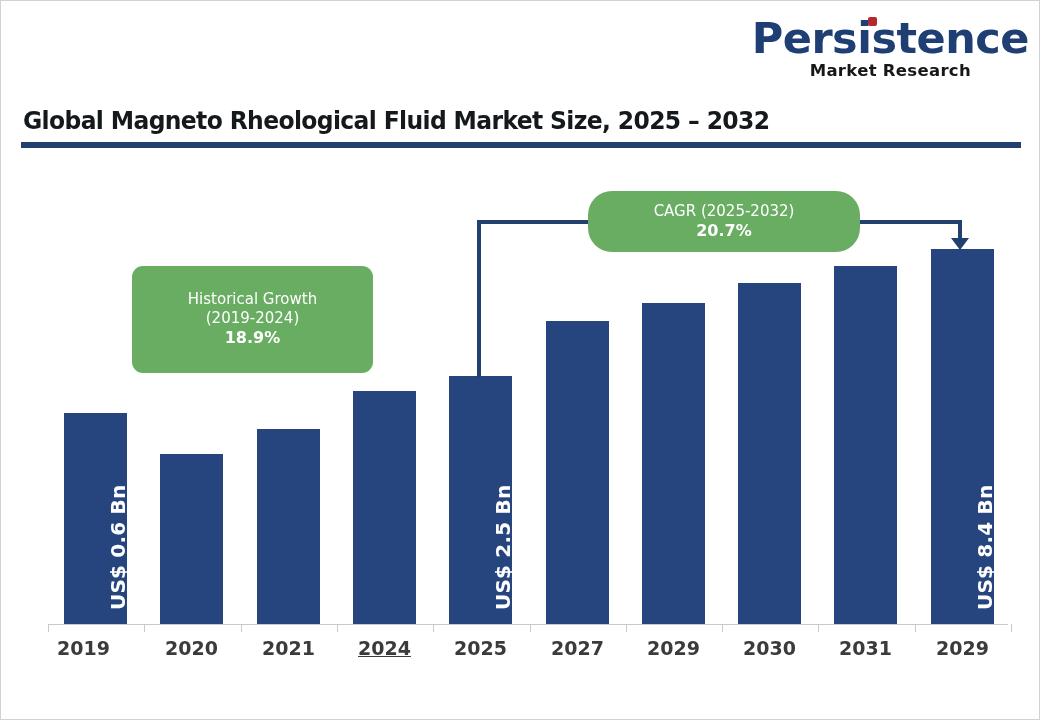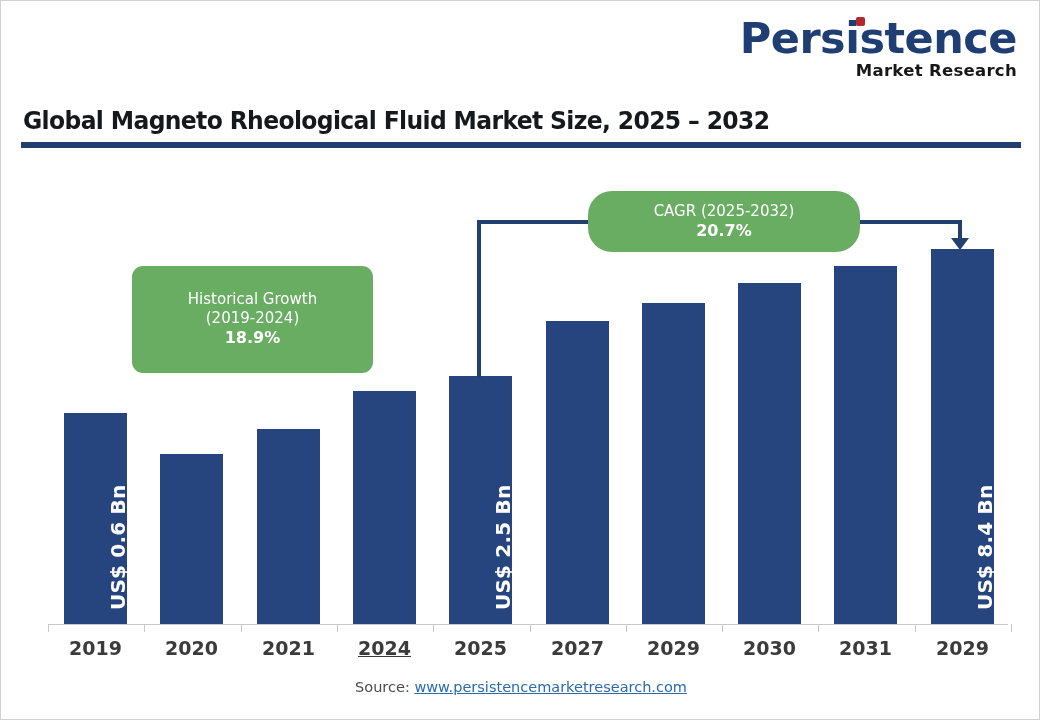--- a/index.html
+++ b/index.html
@@ -16,23 +16,23 @@
     height: 720px;
     background: #ffffff;
     border: 1px solid #d2d2d2;
     box-sizing: border-box;
     overflow: hidden;
   }
 
   
   #logo {
     position: absolute;
-    right: 22px;
+    right: 10px;
     top: 16px;
-    text-align: right;
+    text-align: center;
     line-height: 1;
   }
   #logo-main {
     font-family: "DejaVu Sans", sans-serif;
     font-weight: bold;
     font-size: 43px;
     letter-spacing: -0.5px;
     color: #1f3e74;
     position: relative;
     display: inline-block;
@@ -211,21 +211,21 @@
   </div>
 
   <div id="title">Global Magneto Rheological Fluid Market Size, 2025 – 2032</div>
   <div id="title-rule"></div>
 
   <div id="plot">
     <div id="axis-line"></div>
   <div class="bar" style="left: 63px; top: 412px; width: 63px; height: 211px; background: rgb(38, 69, 127);"></div>
       <div class="bar-label" style="left: 104.5px; top: 609px; transform: rotate(-90deg);">US$ 0.6 Bn</div>
       <div class="axis-tick" style="left: 47px;"></div>
-      <div class="tick-label" style="left: 47px; width: 95px;">2019</div>
+      <div class="tick-label" style="left: 35px; width: 95px;">2019</div>
       <div class="bar" style="left: 159px; top: 453px; width: 63px; height: 170px; background: rgb(38, 69, 127);"></div>
       <div class="axis-tick" style="left: 143px;"></div>
       <div class="tick-label" style="left: 143px; width: 95px;">2020</div>
       <div class="bar" style="left: 256px; top: 428px; width: 63px; height: 195px; background: rgb(38, 69, 127);"></div>
       <div class="axis-tick" style="left: 240px;"></div>
       <div class="tick-label" style="left: 240px; width: 95px;">2021</div>
       <div class="bar" style="left: 352px; top: 390px; width: 63px; height: 233px; background: rgb(38, 69, 127);"></div>
       <div class="axis-tick" style="left: 336px;"></div>
       <div class="tick-label" style="left: 336px; width: 95px; text-decoration: underline;">2024</div>
       <div class="bar" style="left: 448px; top: 375px; width: 63px; height: 248px; background: rgb(38, 69, 127);"></div>
@@ -261,17 +261,14 @@
     <div class="ln">Historical Growth</div>
     <div class="ln">(2019-2024)</div>
     <div class="val">18.9%</div>
   </div>
 
   <div class="badge" id="badge-cagr">
     <div class="ln">CAGR (2025-2032)</div>
     <div class="val">20.7%</div>
   </div>
 
-  <div id="source">
-    <span>Source: </span><a id="source-link" href="#">www.persistencemarketresearch.com</a>
-  </div>
 
 </div>
 
 </body></html>

